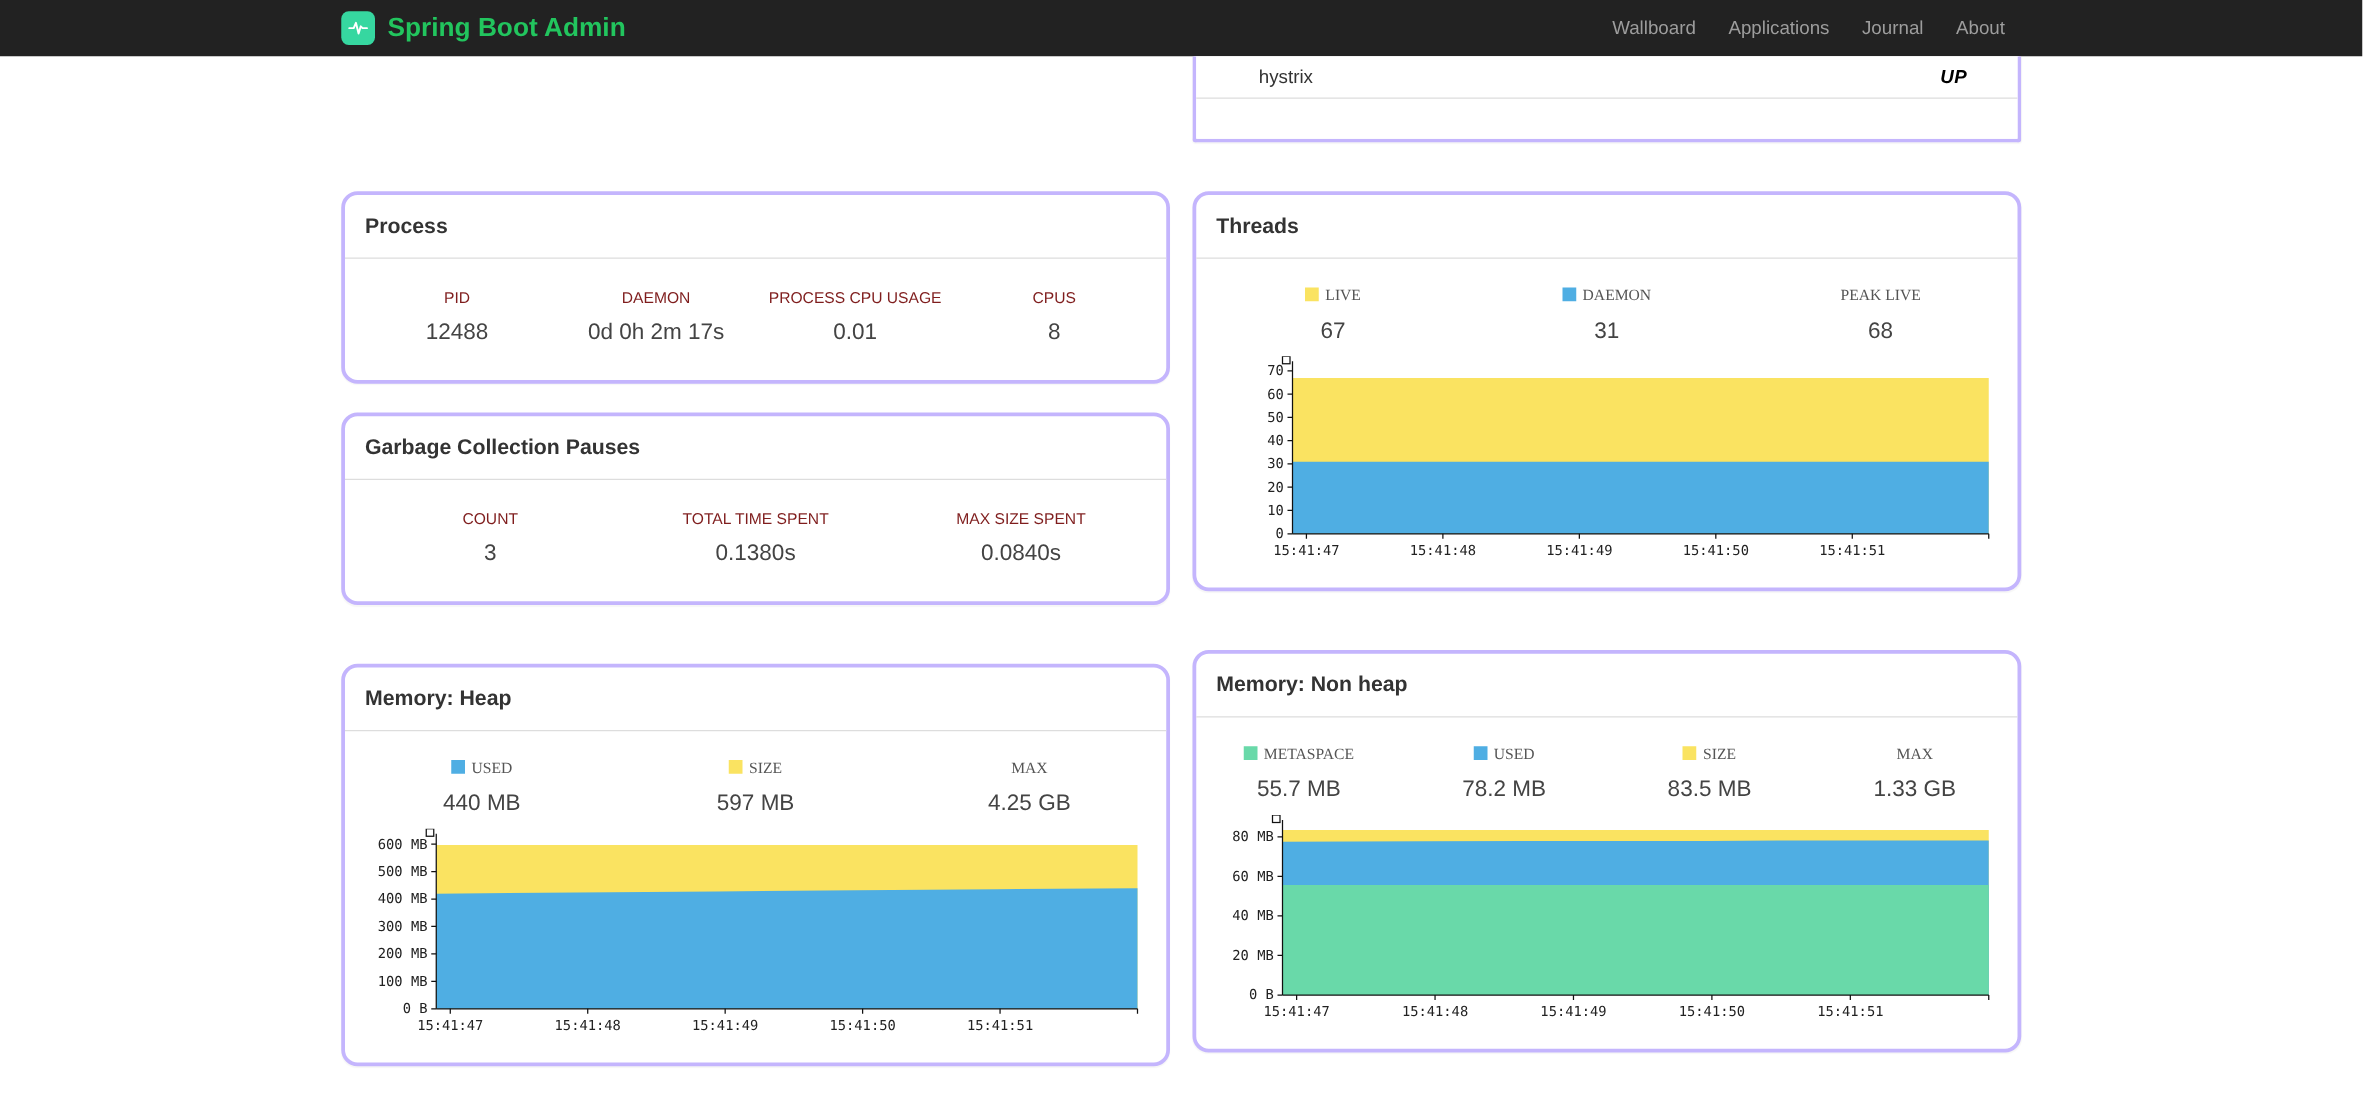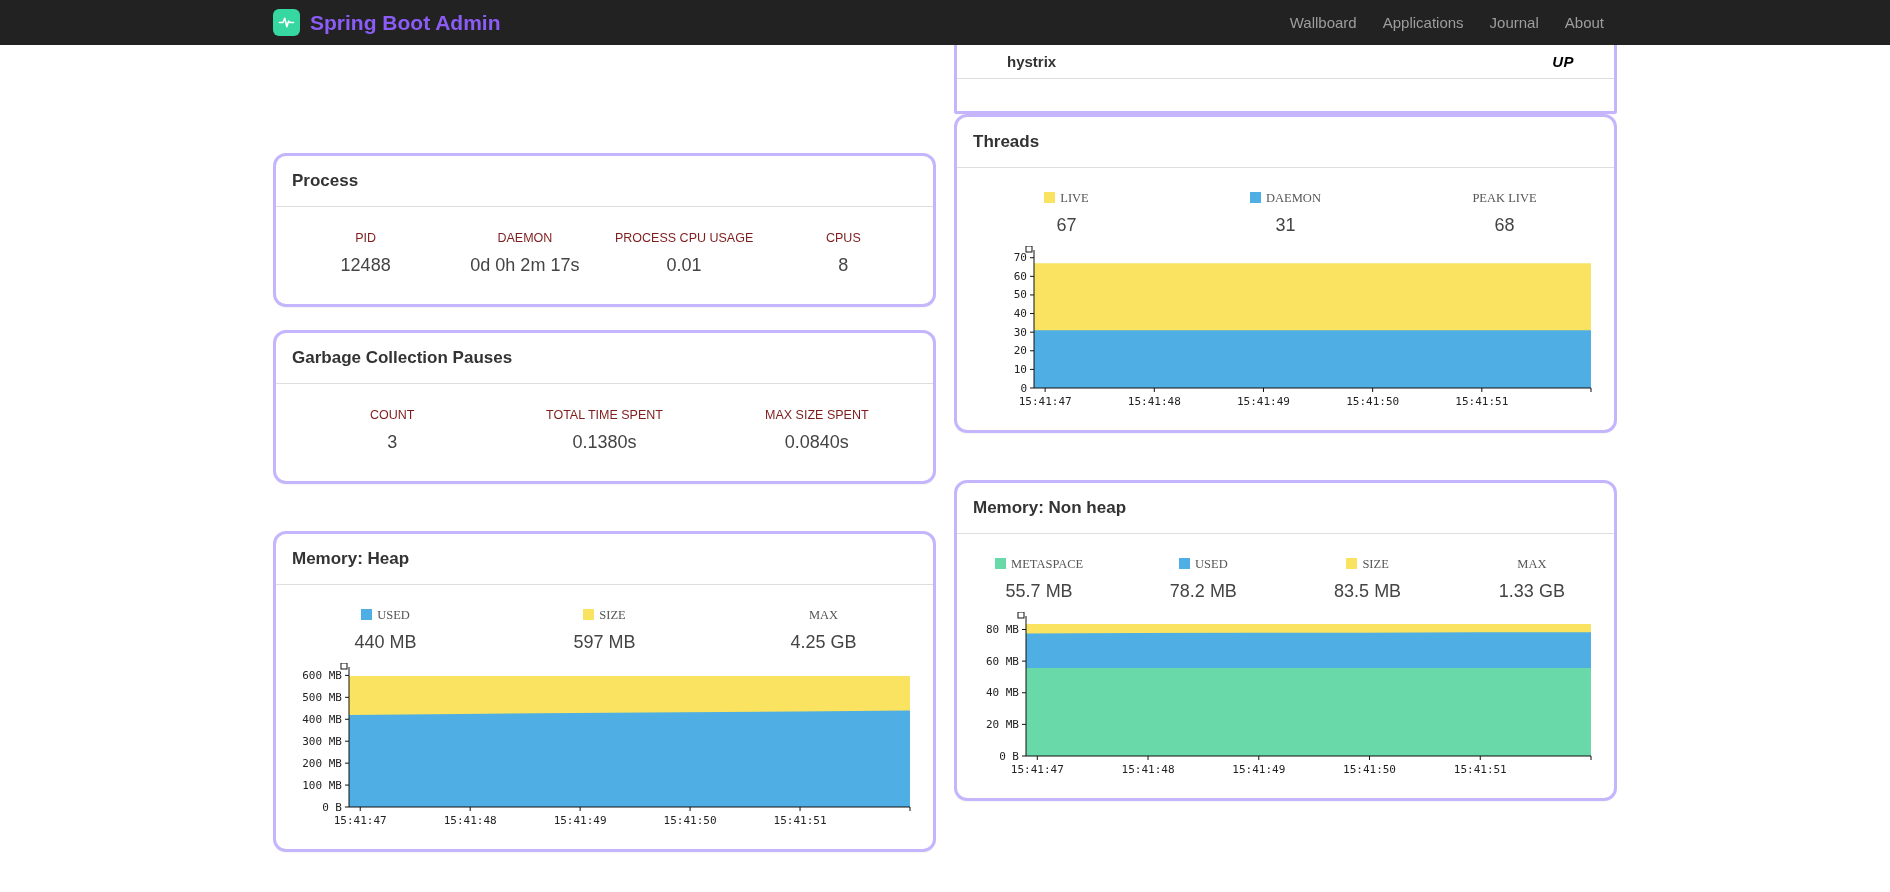--- a/index.html
+++ b/index.html
@@ -2,47 +2,47 @@
 <html><head>
 <meta charset="utf-8">
 <style>
   * { margin:0; padding:0; box-sizing:border-box; }
   html,body { width:1890px; height:892px; }
   body { background:#fff; font-family:"Liberation Sans","DejaVu Sans",sans-serif; overflow:hidden; }
 
   
   .navbar { height:45px; background:#222; }
   .nav-inner { width:1344px; margin:0 auto; height:100%; display:flex; align-items:center; justify-content:space-between; }
-  .brand { display:flex; align-items:center; gap:10px; color:#8b5cf6; font-size:21px; font-weight:bold; cursor:pointer;text-align:center; }
+  .brand { display:flex; align-items:center; gap:10px; color:#22c55e; font-size:21px; font-weight:bold; cursor:pointer;text-align:center; }
   .brand-logo { width:27px; height:27px; border-radius:6px; display:flex; align-items:center; justify-content:center; }
   .nav-links { display:flex; list-style:none; }
   .nav-links li { color:#9d9d9d; font-size:15px; padding:0 13px; cursor:pointer; }
 
   
   .container { width:1344px; margin:0 auto; display:flex; gap:18px; align-items:flex-start; }
   .col { width:663px; }
   .col-left { padding-top:108px; }
 
   
   .panel { background:#fff; border:3px solid #c4b5fd; border-radius:13px; box-shadow:0 1px 1px rgba(0,0,0,.04); }
   .panel-heading { padding:15px 16px; font-size:17px; font-weight:bold; color:#333; border-bottom:1px solid #ddd; }
   .mb23 { margin-bottom:23px; }
-  .mt39 { }
+  .mt39 { margin-top:39px; }
   .mt47 { margin-top:47px; }
 
   
   .metrics { display:flex; padding:24px 10px 28px; }
   .metric { flex:1; text-align:center; }
   .metric-label { font-size:12.5px; color:#7f1d1d; }
   .metric-value { font-size:18px; color:#444; margin-top:10px; }
 
   
   .panel-app { border-top:none; border-radius:0 0 3px 3px; height:69px; }
   .app-row { height:34px; display:flex; align-items:center; justify-content:space-between; padding:0 40px 0 50px; border-bottom:1px solid #ddd; cursor:pointer; }
-  .app-name { font-size:15px; font-weight:bold; color:#333; }
+  .app-name { font-size:15px; font-weight:normal; color:#333; }
   .app-status { font-size:15px; font-weight:bold; letter-spacing:.5px; }
 
   
   .legend-row { display:flex; margin-top:20px; }
   .legend-item { flex:1; text-align:center; }
   .legend-label { font-size:12.5px; color:#555;font-family:Liberation Serif, serif; }
   .swatch { display:inline-block; width:11px; height:11px; margin-right:5px; vertical-align:-1px; }
   .legend-value { font-size:18px; color:#444; margin-top:9px; }
 
   

